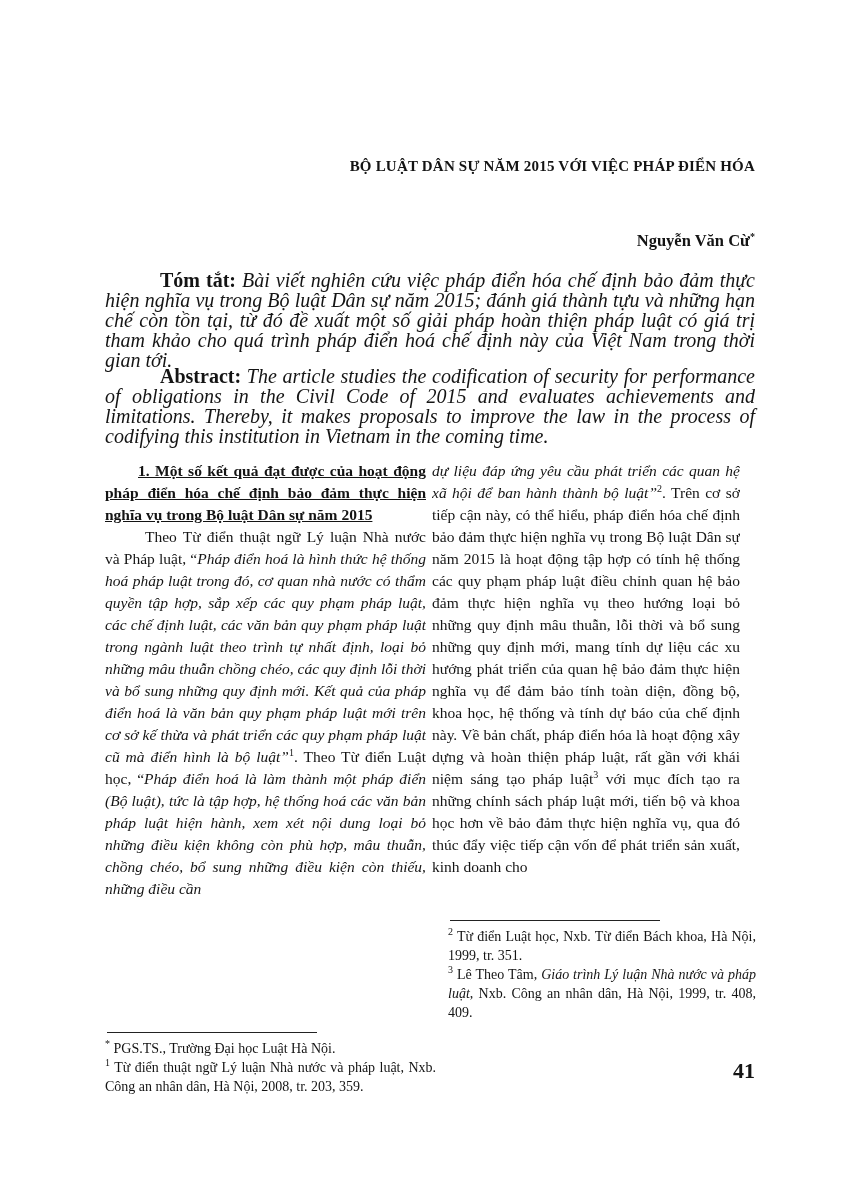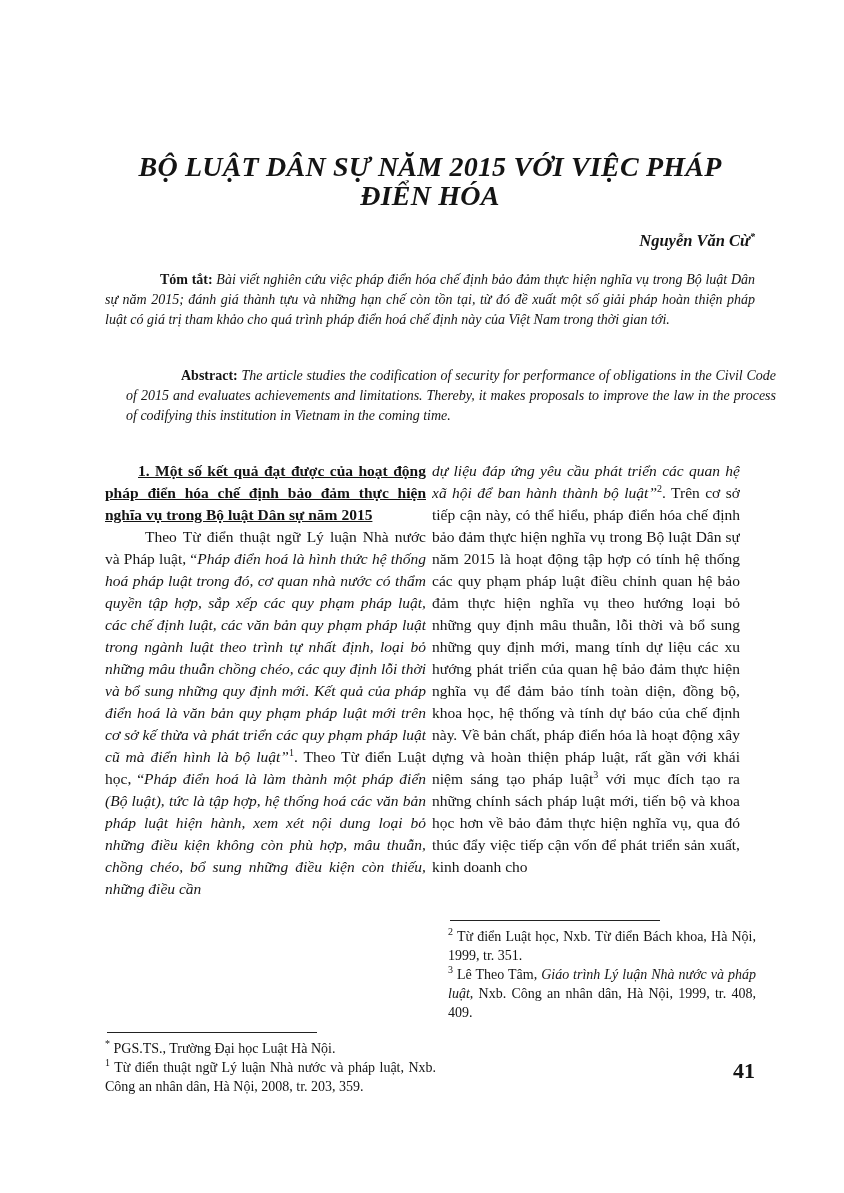--- a/index.html
+++ b/index.html
@@ -10,49 +10,47 @@
     background: #ffffff;
     font-family: "Liberation Serif", "DejaVu Serif", serif;
     color: #141414;
     overflow: hidden;
   }
   .title {
     position: absolute;
     top: 152px;
     left: 105px;
     width: 650px;
-    text-align: center;
+    text-align: right;
     font-weight: bold;
-    font-size: 28px;
+    font-size: 15px;
     line-height: 29px;
     letter-spacing: 0.2px;
-    font-style: italic;
   }
   .author {
     position: absolute;
     top: 231px;
     left: 105px;
     width: 650px;
     text-align: right;
     font-weight: bold;
-    font-style: italic;
     font-size: 16.5px;
   }
   .abs {
     position: absolute;
     left: 105px;
     width: 650px;
     margin: 0;
     text-align: justify;
-    font-size: 14px;
+    font-size: 20px;
     line-height: 20px;
     text-indent: 55px;
   }
   .abs-vi { top: 270px; }
-  .abs-en { top: 366px; margin-left: 21px; }
+  .abs-en { top: 366px; }
   .col {
     position: absolute;
     top: 460px;
     text-align: justify;
     font-size: 15.5px;
     line-height: 22px;
     overflow: hidden;
   }
   .col-left  { left: 105px; width: 321px; height: 510px; }
   .col-right { left: 432px; width: 308px; height: 472px; }

